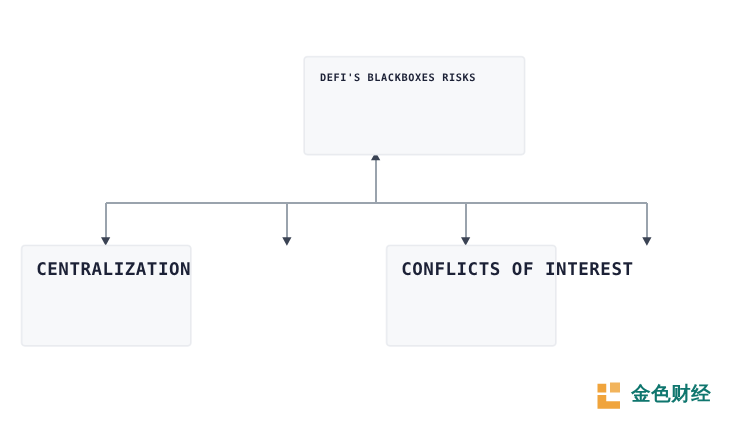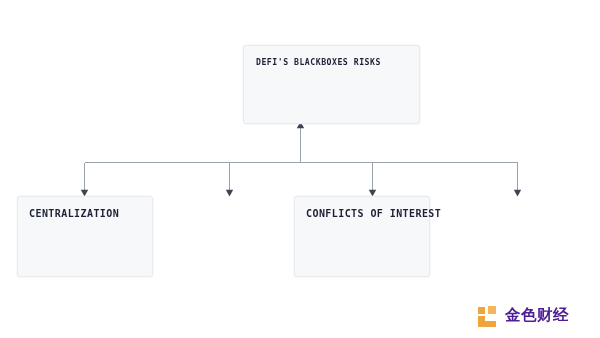--- a/index.html
+++ b/index.html
@@ -67,29 +67,29 @@
     top: 11px;
     letter-spacing: 0.5px;
   }
 
   .node-child {
     top: 196px;
     width: 136px;
     height: 81px;
   }
   .node-child .node-label {
-    font-size: 10px;
+    font-size: 14px;
     left: 11px;
     top: 11px;
     letter-spacing: 0.42px;
   }
 
   #node-child-0 { left: 17px; }
   #node-child-1 { left: 163px; }
-  #node-child-2 { left: 294px; }
+  #node-child-2 { left: 309px; }
   #node-child-3 { left: 447px; }
 
   
   #watermark {
     position: absolute;
     left: 478px;
     top: 303px;
     width: 108px;
     height: 26px;
     display: flex;
@@ -126,21 +126,21 @@
     height: 11px;
   }
   .mark-sq.d {  
     left: 7px;
     top: 10px;
     width: 11px;
     height: 5px;
     background: #ffffff;
   }
   #watermark-text {
-    color: #4c1d95;
+    color: #0f766e;
     font-family: "DejaVu Sans", "Liberation Sans", sans-serif;
     font-size: 15.5px;
     font-weight: bold;
     letter-spacing: 0.5px;
     line-height: 1;
     white-space: nowrap;
   }
 </style>
 </head>
 <body>

